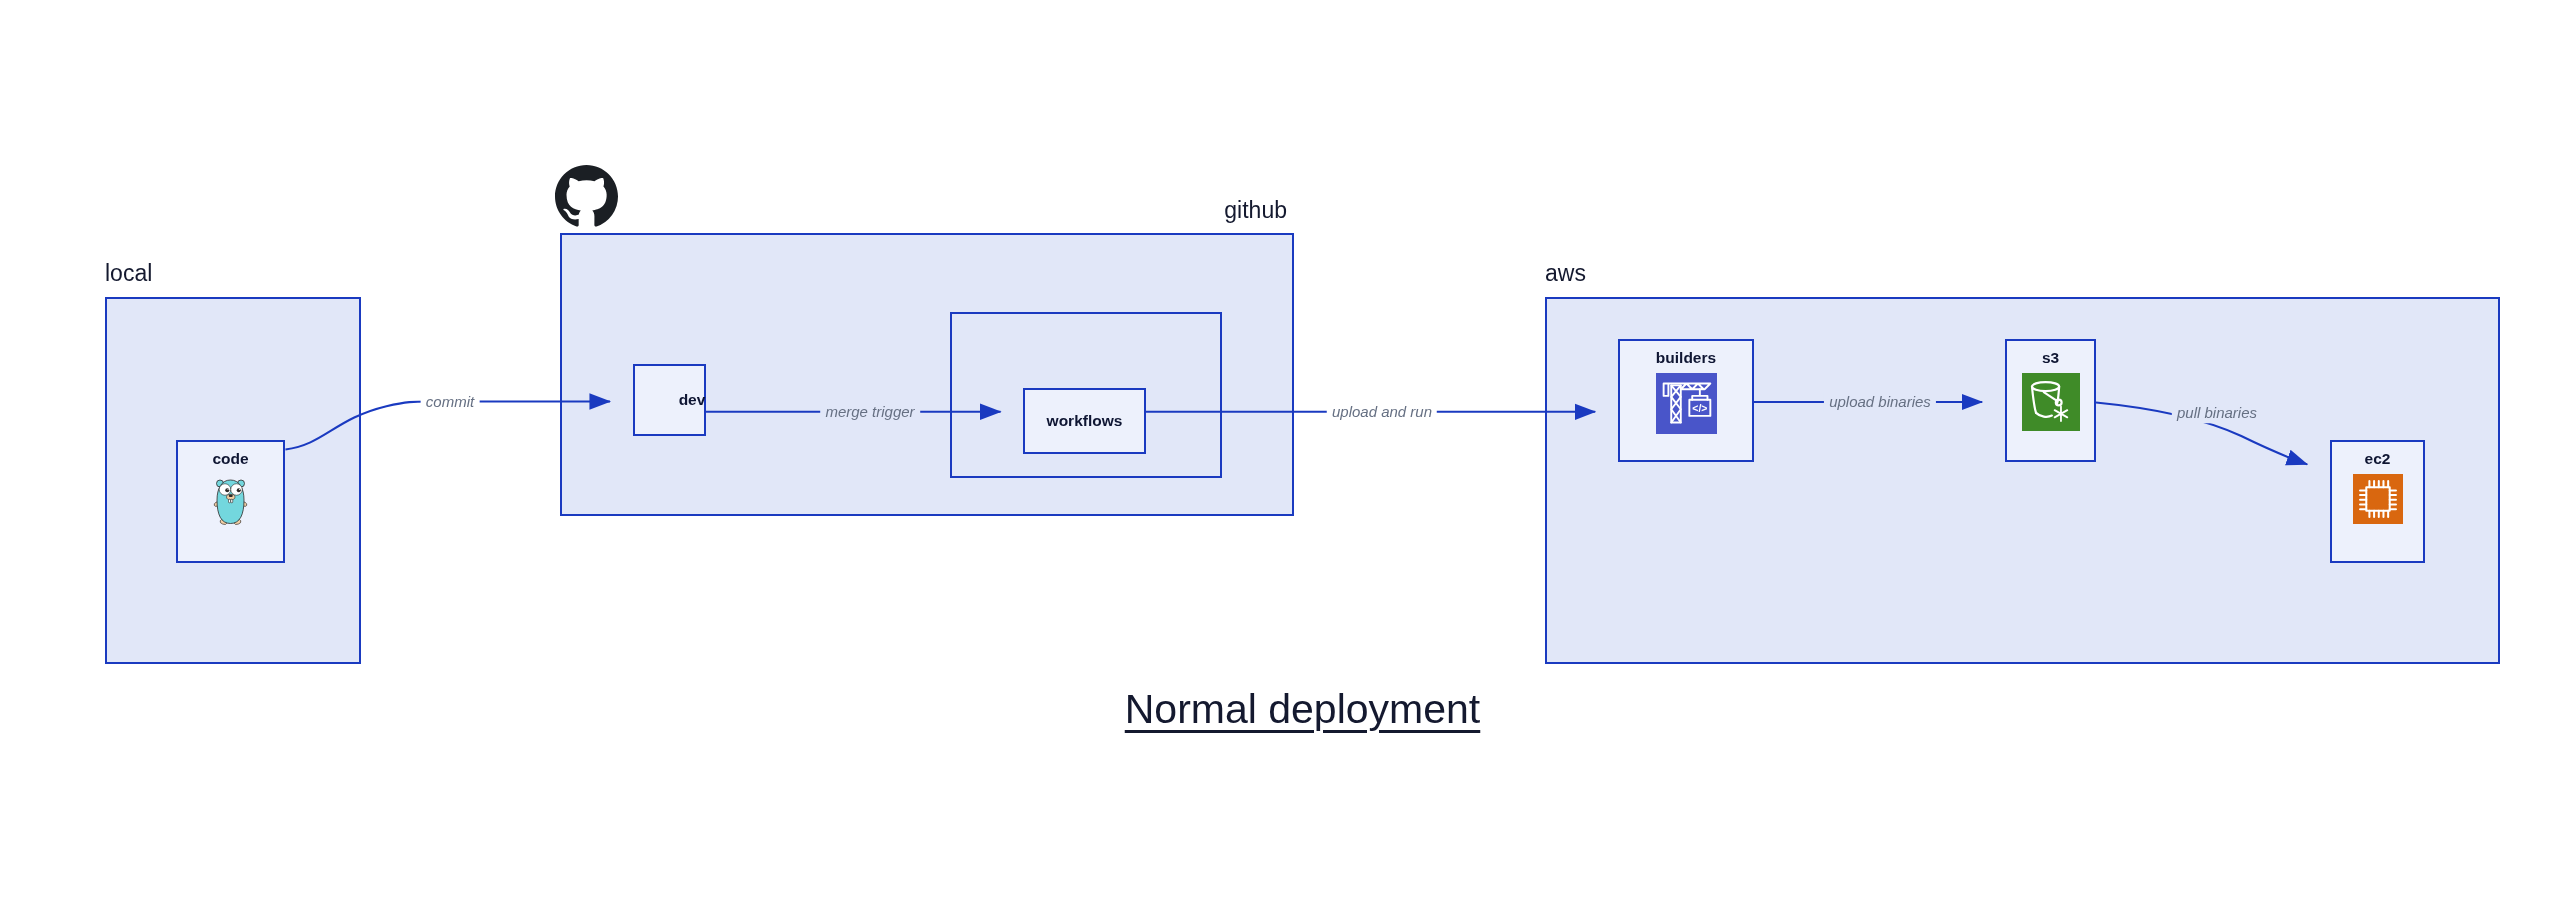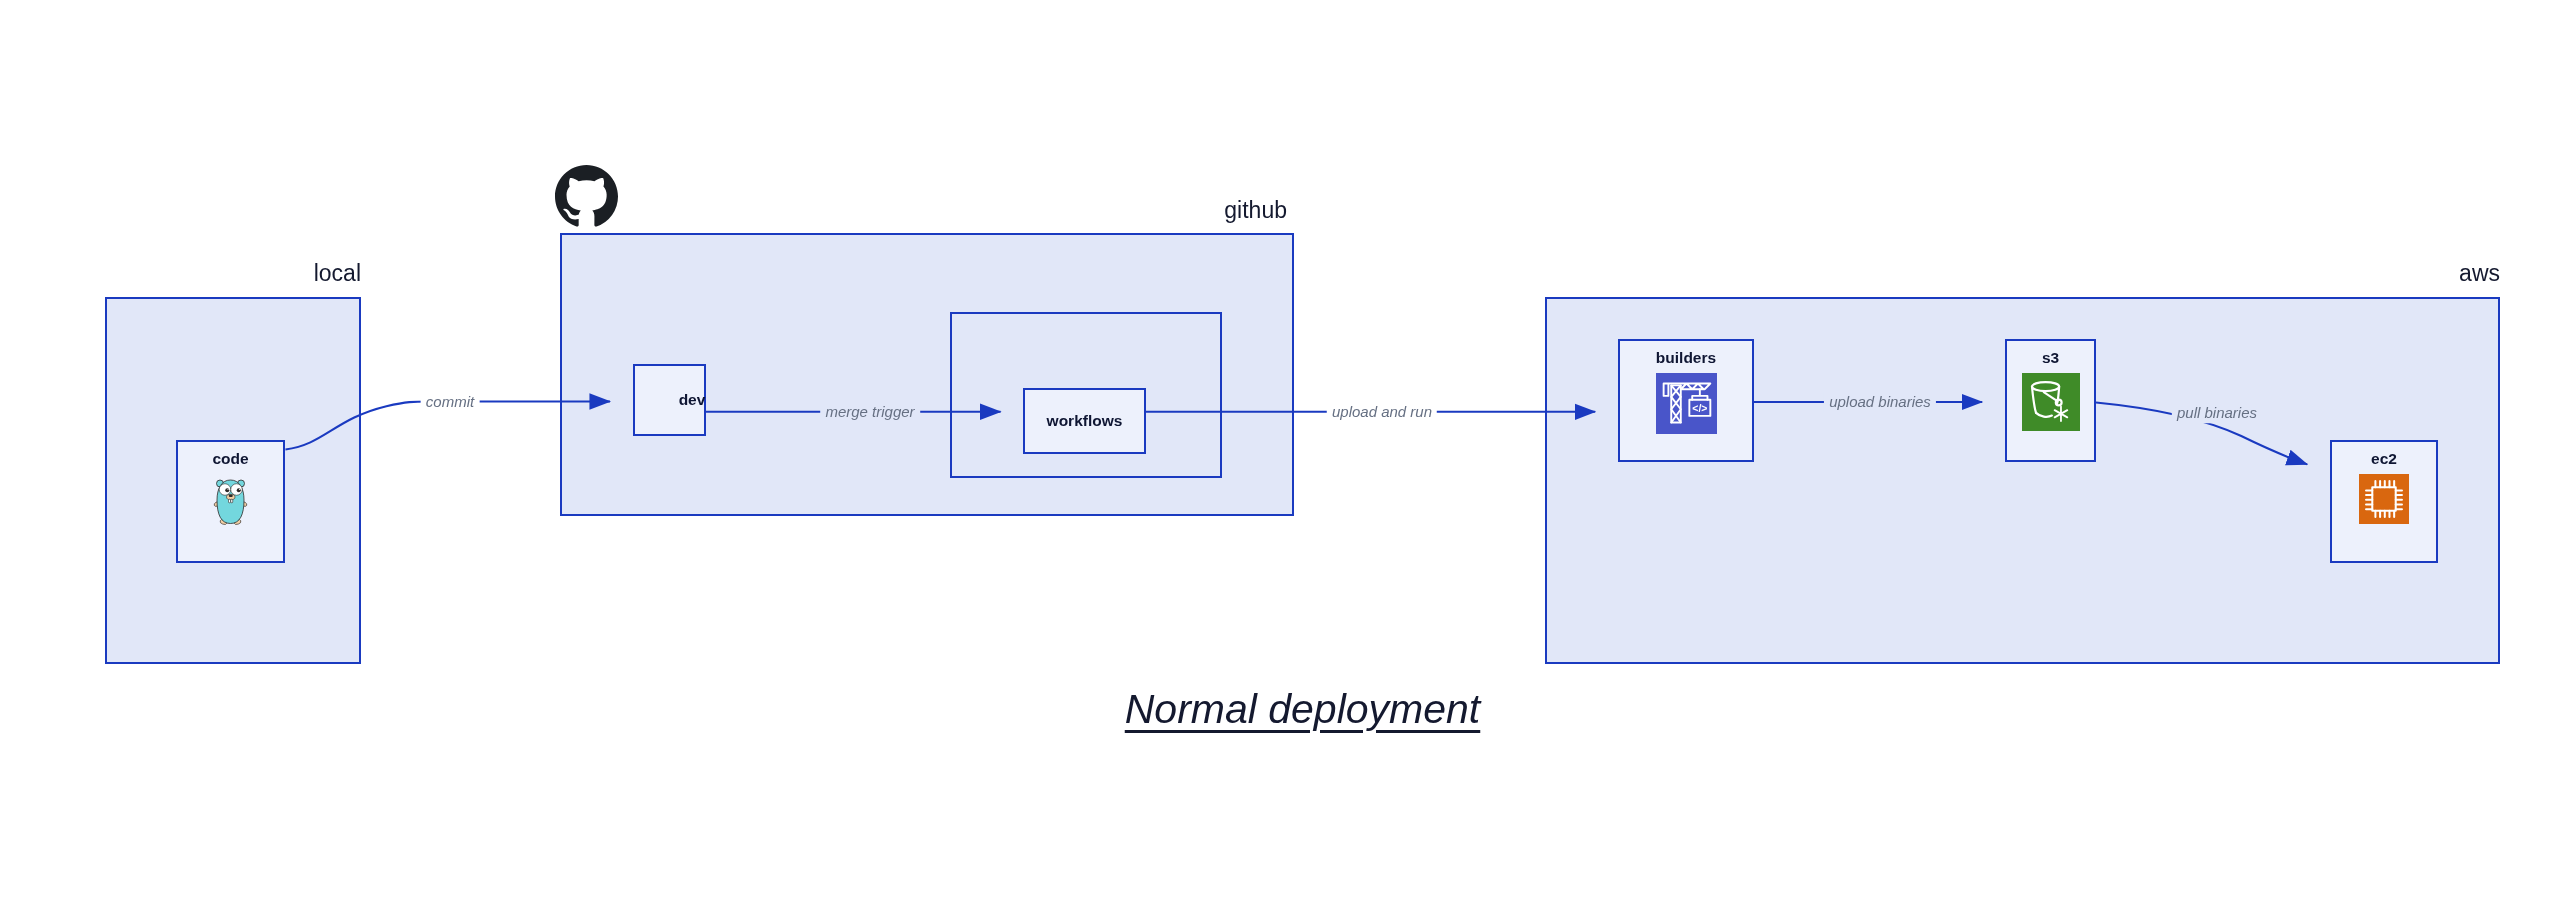--- a/index.html
+++ b/index.html
@@ -3,21 +3,21 @@
 <meta charset="utf-8">
 <style>
   html,body{margin:0;padding:0;background:#ffffff;}
   body{width:2604px;height:902px;font-family:"Liberation Sans",sans-serif;}
   .canvas{position:relative;width:2604px;height:902px;background:#ffffff;overflow:hidden;}
 
   
   .container-box{position:absolute;background:var(--container-fill,#e1e7f8);
     border:2.1px solid var(--line-blue,#1a3ac0);box-sizing:border-box;}
   .container-label{position:absolute;font-size:23px;font-weight:500;
-    color:var(--heading-text,#14192f);text-align:right;line-height:27px;}
+    color:var(--heading-text,#14192f);text-align:left;line-height:27px;}
   .container-label.align-right{text-align:right;}
 
   
   .node{position:absolute;background:var(--node-fill,#edf1fc);
     border:2.6px solid var(--line-blue,#1a3ac0);box-sizing:border-box;
     display:flex;flex-direction:column;align-items:center;}
   .node.center{justify-content:center;}
   .node-label{font-size:15.5px;font-weight:bold;color:var(--node-text,#0f1633);line-height:18.5px;}
   .node .node-label.top{margin-top:8px;}
   .node-icon{margin-top:5.2px;}
@@ -40,21 +40,21 @@
   .bg-ec2{fill:var(--ec2-bg,#d9670f);}
   .octocat-fill{fill:var(--octocat,#1b1f24);}
 
   .gopher-body{fill:var(--gopher-body,#73d7de);stroke:#2e2a28;stroke-width:1.6;}
   .gopher-tan{fill:var(--gopher-tan,#f2cfa4);stroke:#2e2a28;stroke-width:1.2;}
   .gopher-white{fill:#ffffff;stroke:#2e2a28;stroke-width:1.2;}
   .gopher-dark{fill:#2e2a28;}
 
   .diagram-title{position:absolute;left:1045px;top:686px;width:515px;text-align:center;
     font-size:41px;font-weight:500;color:var(--heading-text,#14192f);
-    text-decoration:underline;text-decoration-thickness:3.1px;text-underline-offset:7.2px;font-style:italic;}
+    text-decoration:underline;text-decoration-thickness:3.1px;text-underline-offset:7.2px;}
 </style>
 </head>
 <body>
 
 <div class="canvas">
 
   <div class="container-label" style="left:105px;top:260px;width:256px;">local</div>
   <div class="container-label align-right" style="left:560px;top:197px;width:727px;text-align:right;">github</div>
   <div class="container-label" style="left:950px;top:276px;width:272px;">master</div>
   <div class="container-label" style="left:1545px;top:260px;width:955px;">aws</div>
@@ -139,21 +139,21 @@
         <path d="M15.5,44 C20,48.5 28,49.5 33,47"></path>
         <path d="M24,21 L39,31"></path>
         <circle cx="40.5" cy="32.5" r="3.2"></circle>
       </g>
       <g class="icon-stroke" stroke-width="2">
         <path d="M43,37 L43,53 M36,41 L50,49 M36,49 L50,41"></path>
       </g>
     </svg>
   </div>
 
-  <div class="node" style="left:2330px;top:440px;width:108px;height:123px;">
+  <div class="node" style="left:2330px;top:440px;width:95px;height:123px;">
     <div class="node-label top">ec2</div>
     <svg class="node-icon" width="50" height="50" viewBox="0 0 64 64">
       <rect class="bg-ec2" x="0" y="0" width="64" height="64"></rect>
       <g class="icon-stroke" stroke-width="2.6">
         <rect x="17" y="17" width="30" height="30"></rect>
         <path d="M21,9 L21,17 M27,9 L27,17 M33,9 L33,17 M39,9 L39,17 M45,9 L45,17"></path>
         <path d="M21,47 L21,55 M27,47 L27,55 M33,47 L33,55 M39,47 L39,55 M45,47 L45,55"></path>
         <path d="M9,21 L17,21 M9,27 L17,27 M9,33 L17,33 M9,39 L17,39 M9,45 L17,45"></path>
         <path d="M47,21 L55,21 M47,27 L55,27 M47,33 L55,33 M47,39 L55,39 M47,45 L55,45"></path>
       </g>

